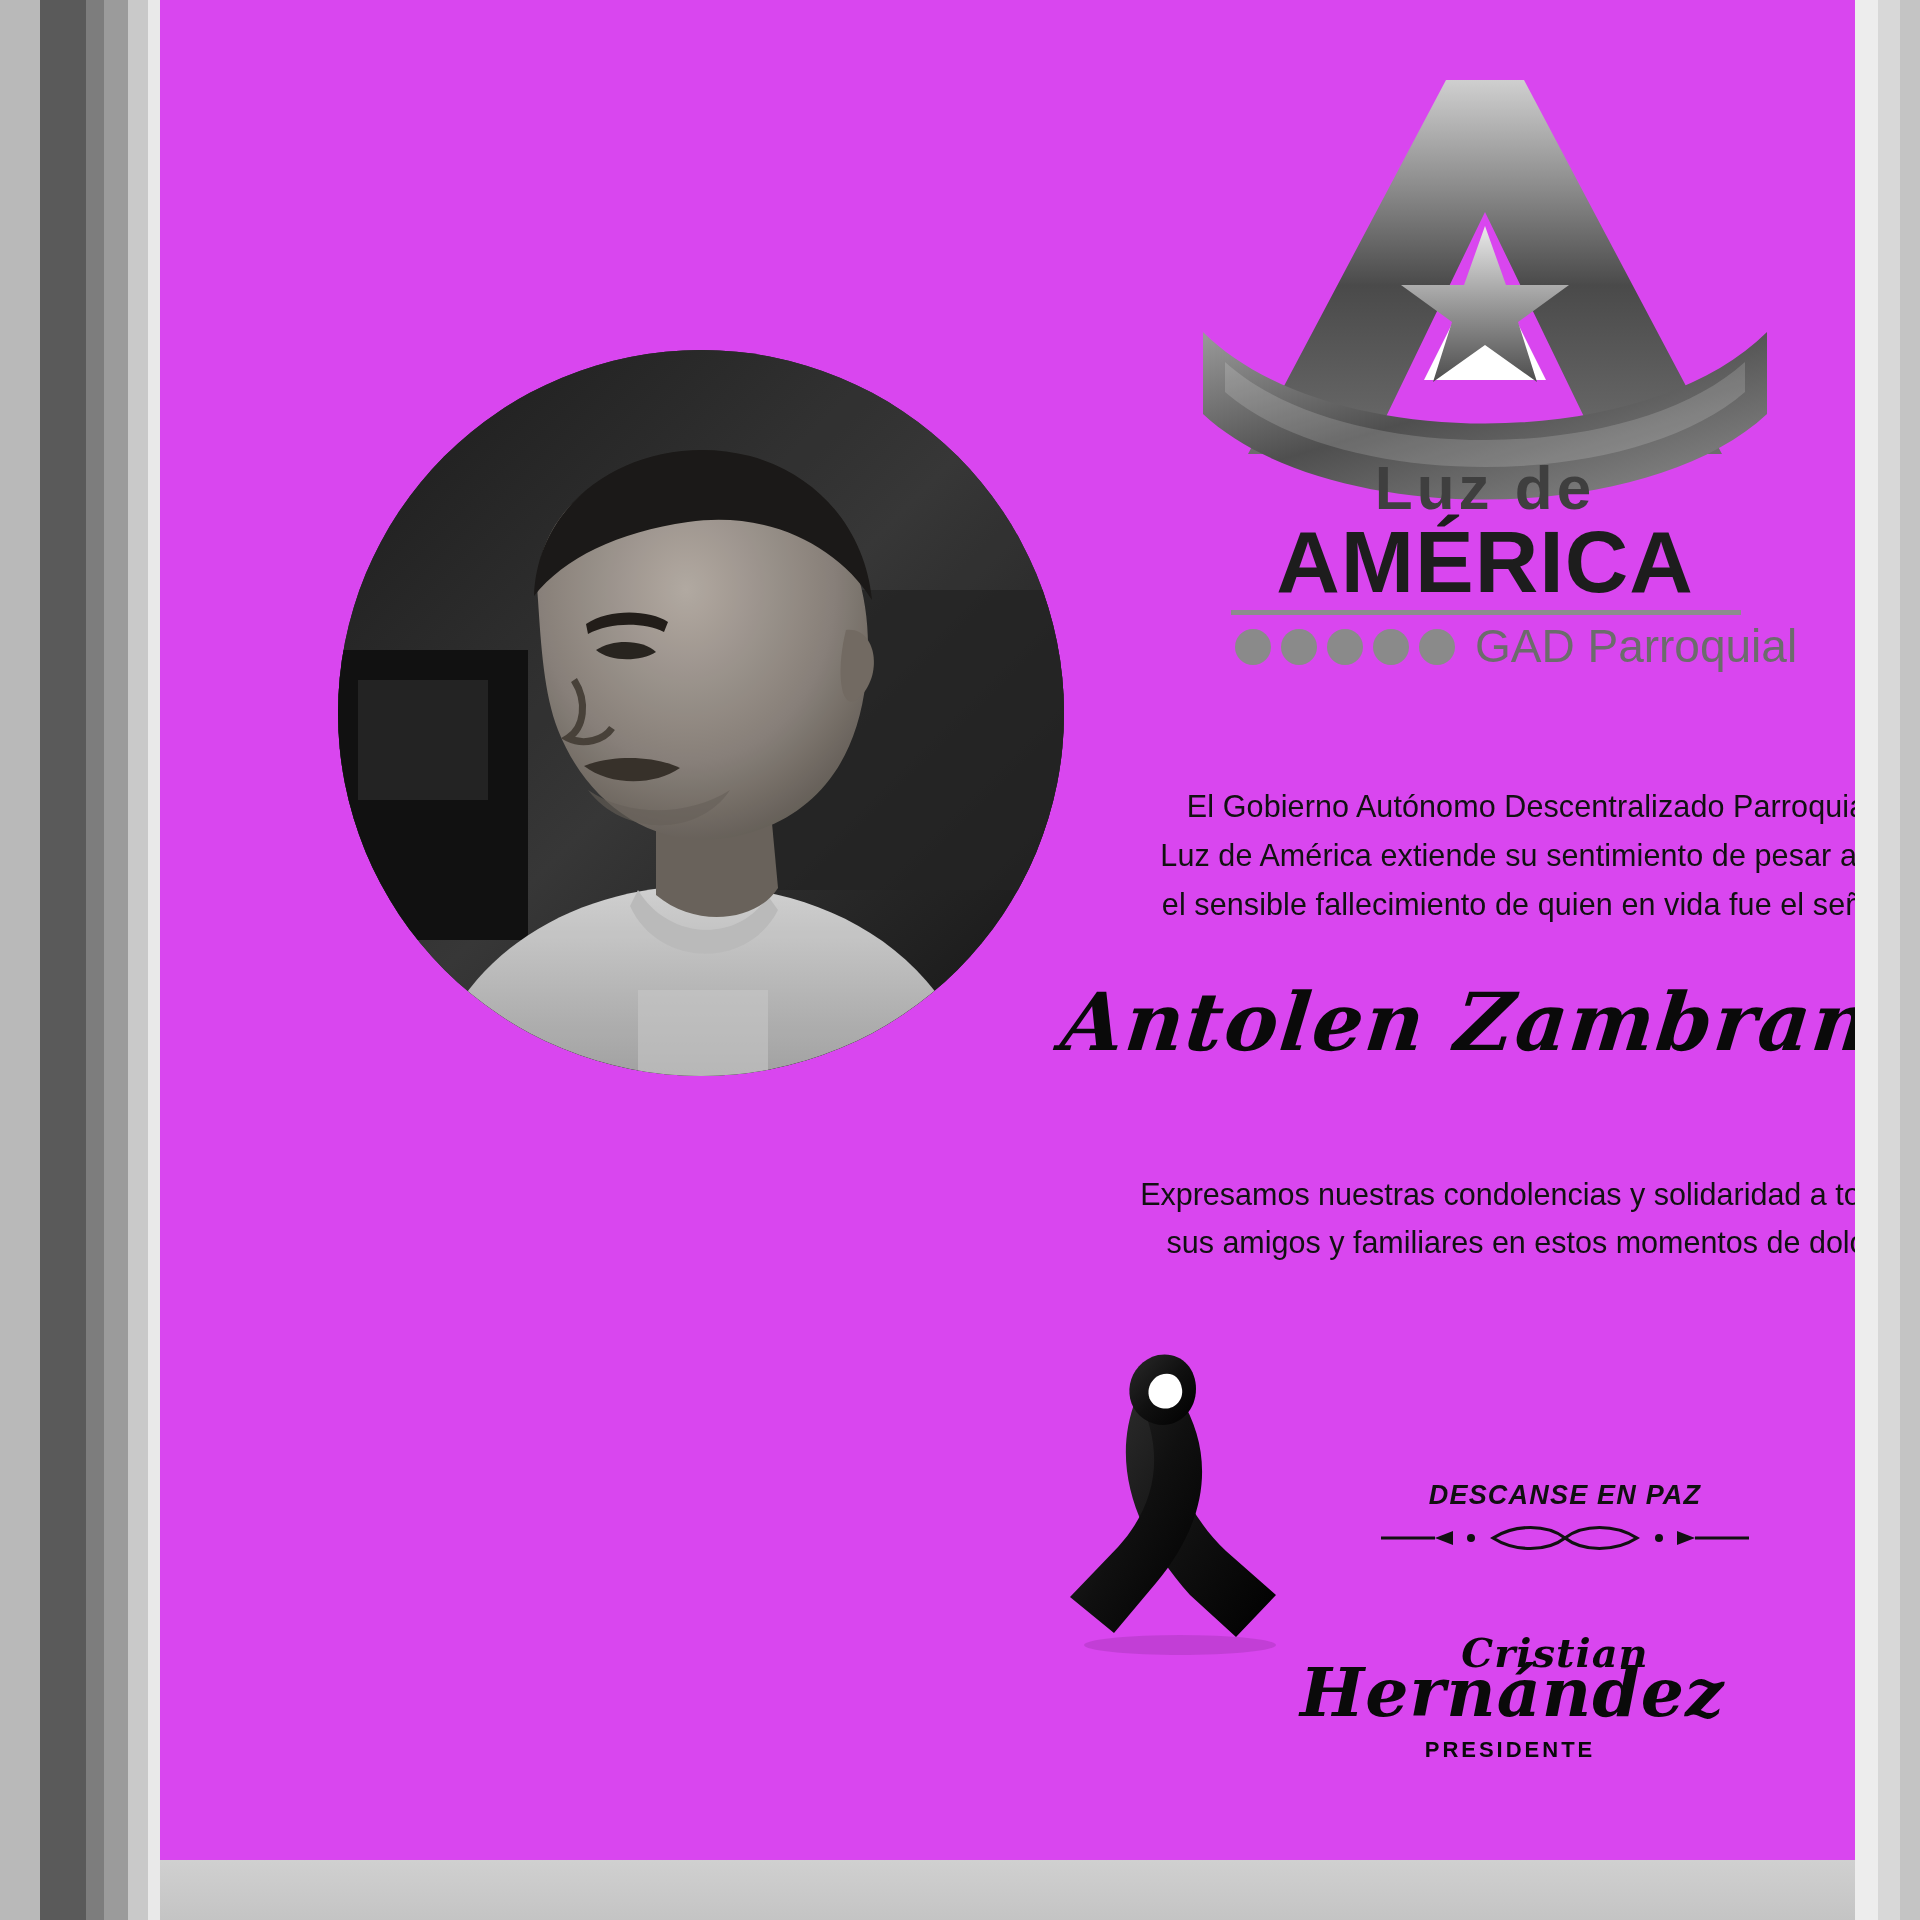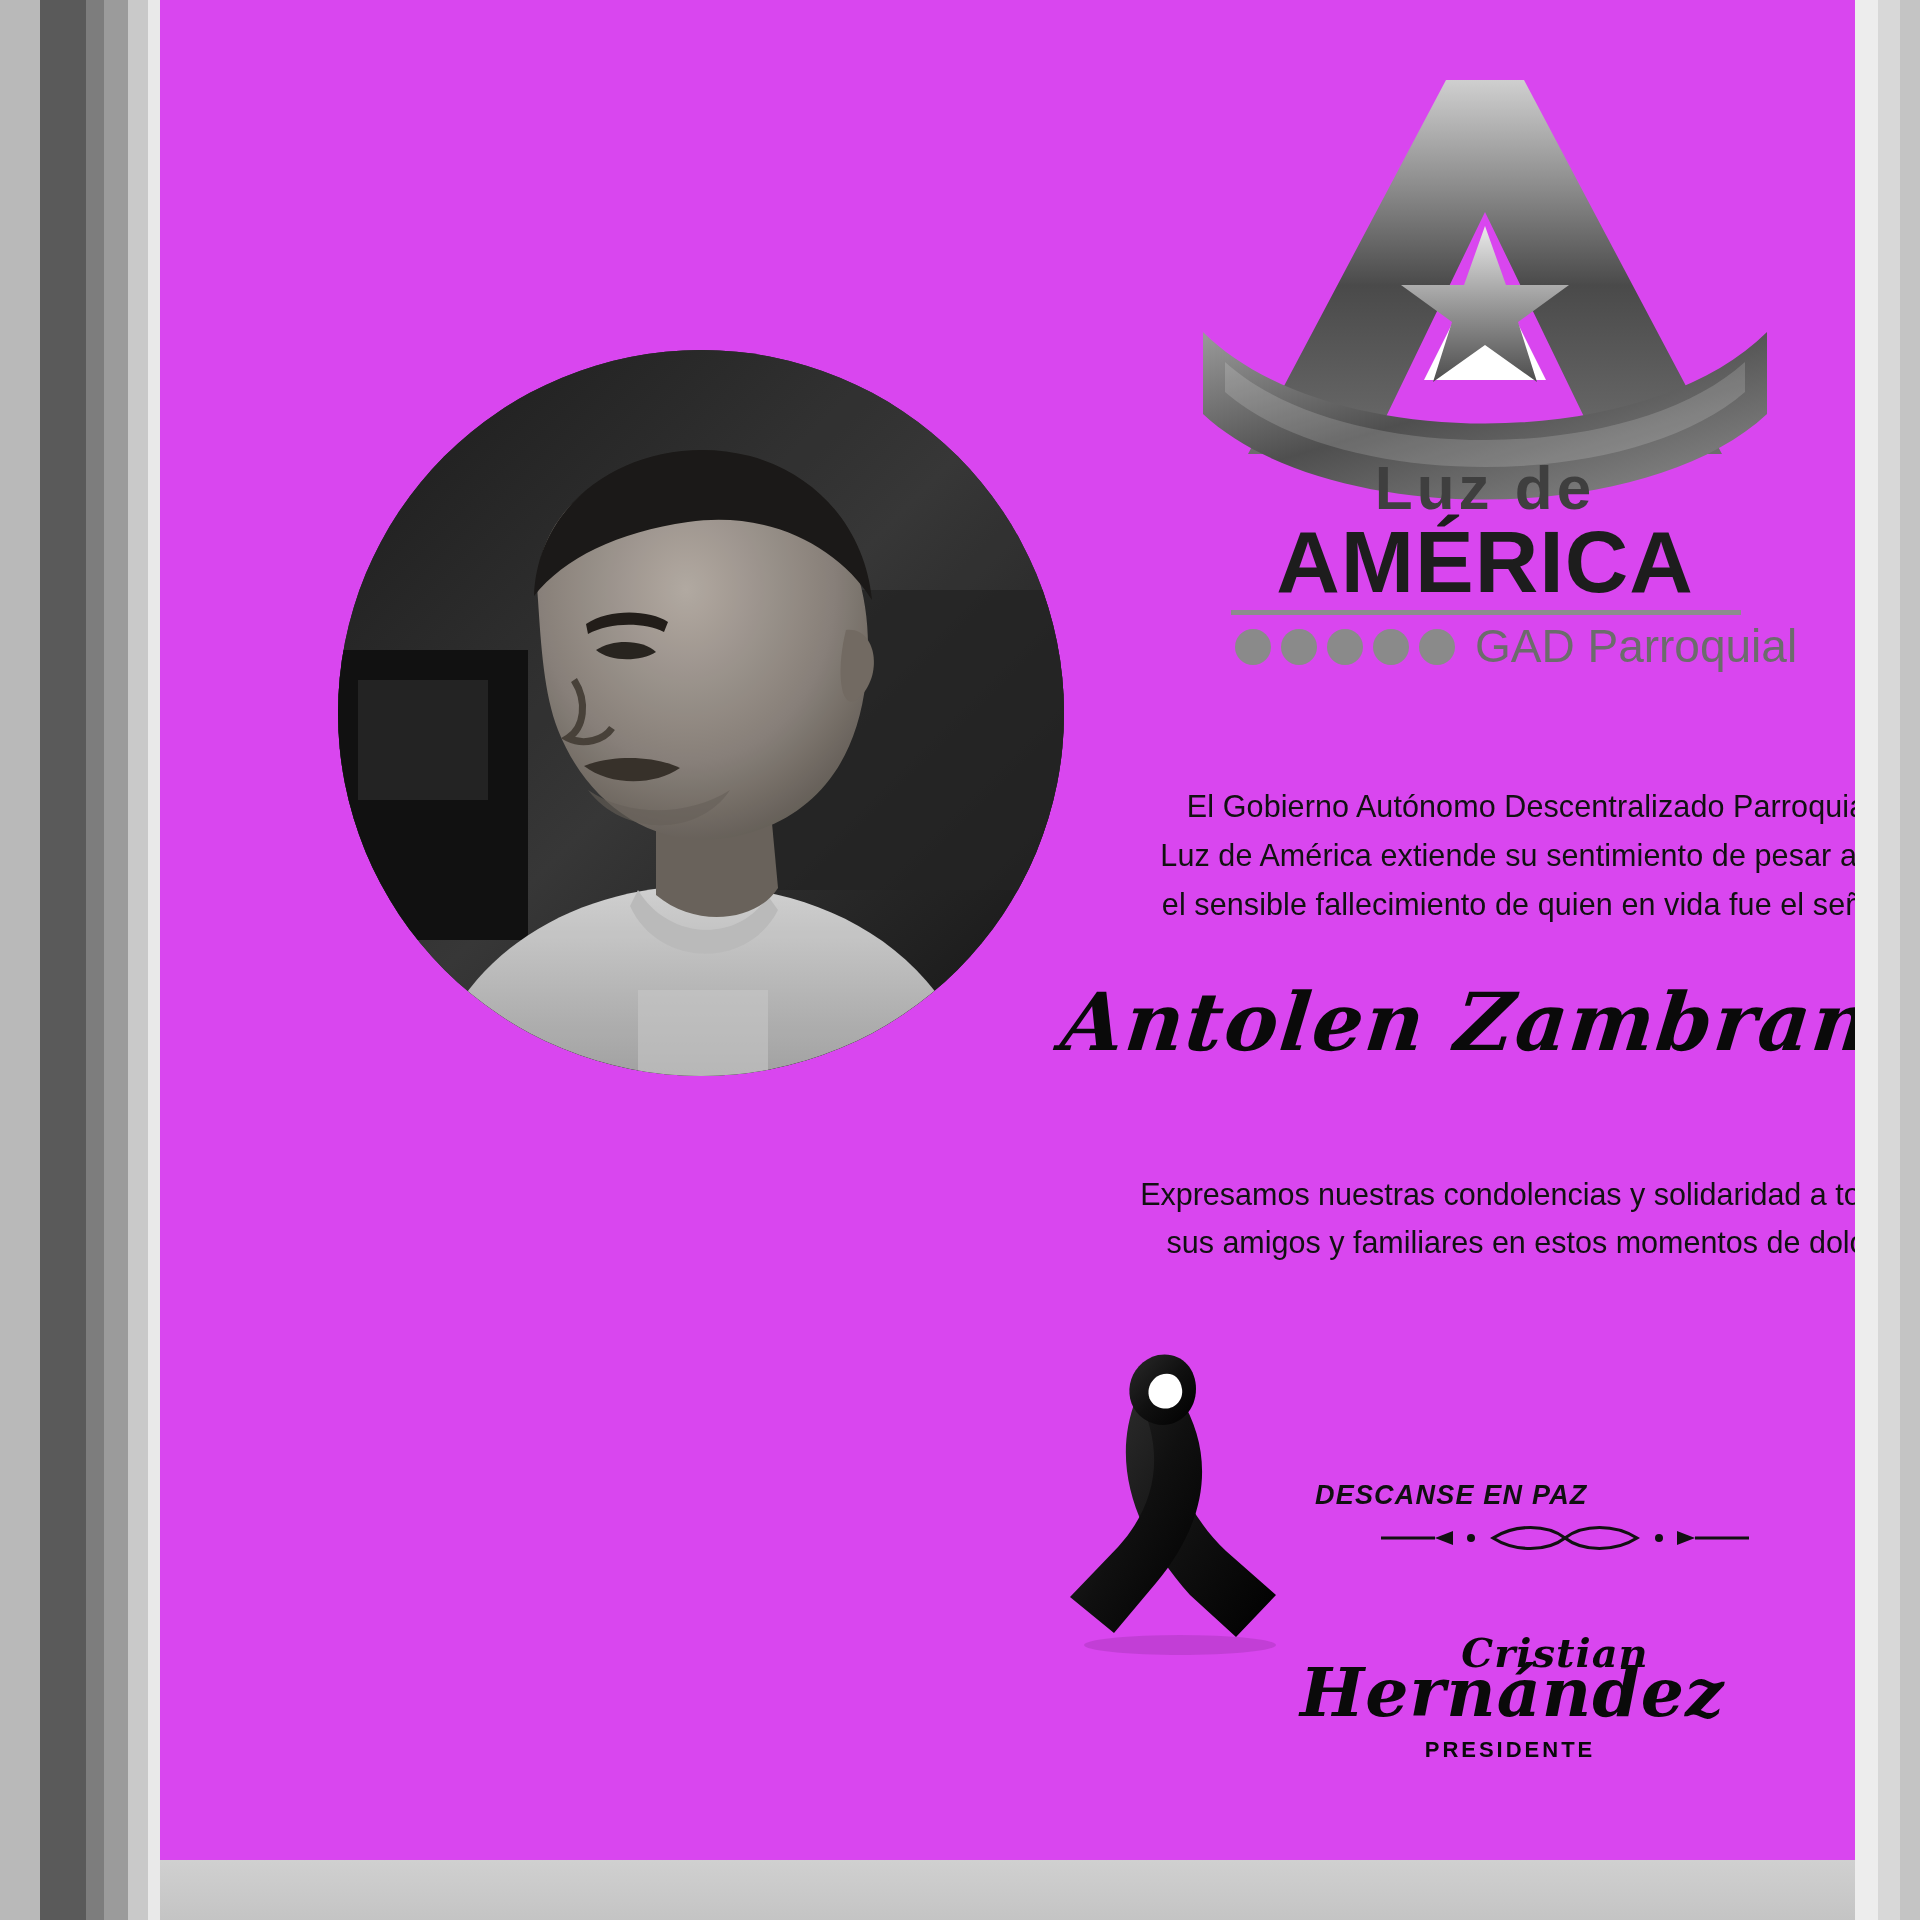--- a/index.html
+++ b/index.html
@@ -124,20 +124,21 @@
     height: 310px;
   }
   .ribbon svg { display:block; width: 260px; height: 310px; }
 
   
   .rip-wrap {
     position: absolute;
     left: 1155px;
     top: 1480px;
     width: 500px;
+    text-align: center;
   }
   .rip-text {
     font-size: 27px;
     font-weight: 700;
     font-style: italic;
     letter-spacing: 1.2px;
     color: #101010;
   }
   .rip-divider { margin-top: 12px; }
   .rip-divider svg { display:block; margin: 0 auto; }

